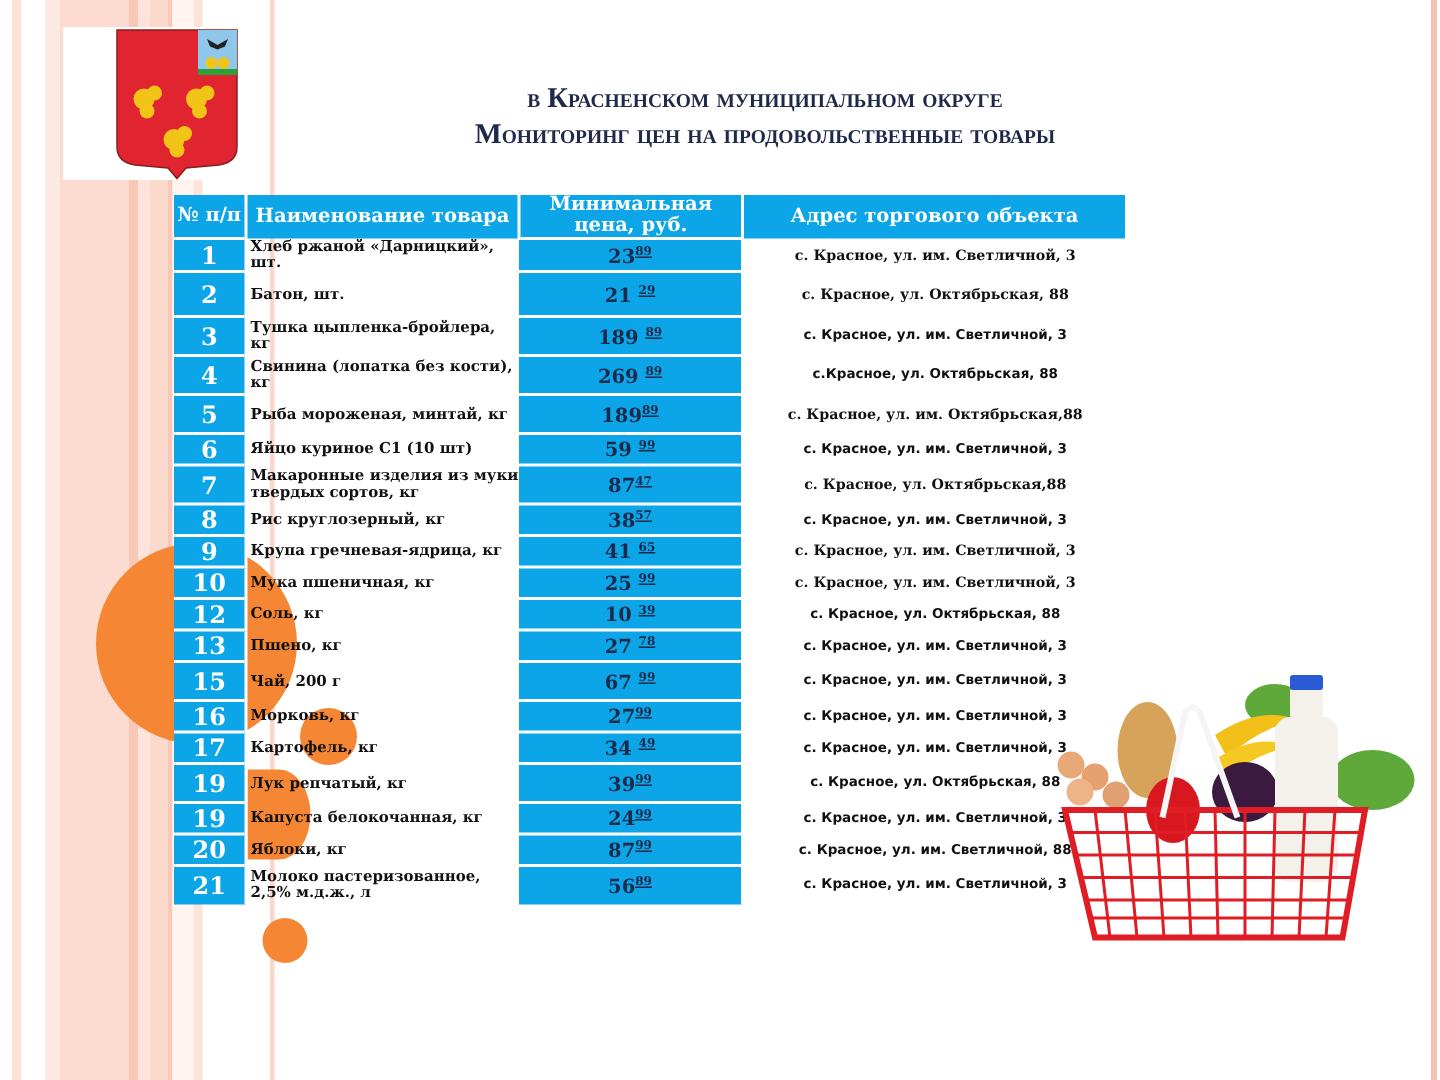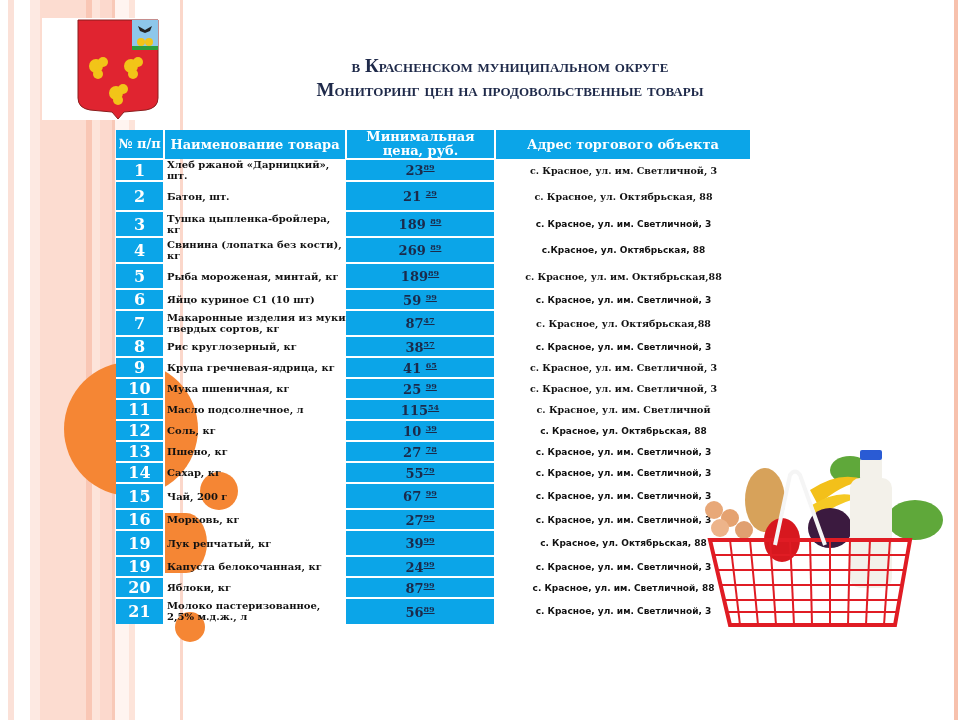--- a/index.html
+++ b/index.html
@@ -162,53 +162,47 @@
         <td class="price-cell"><span>41 </span><sup>65</sup></td>
         <td class="addr-cell serif">с. Красное, ул. им. Светличной, 3</td>
       </tr>
       <tr style="height: 20px;">
         <td class="num-cell">10</td>
         <td class="name-cell">Мука пшеничная, кг</td>
         <td class="price-cell"><span>25 </span><sup>99</sup></td>
         <td class="addr-cell serif">с. Красное, ул. им. Светличной, 3</td>
       </tr>
       <tr style="height: 20px;">
-        <td class="num-cell">11</td>
-        <td class="name-cell">Масло подсолнечное, л</td>
-        <td class="price-cell"><span>115</span><sup>54</sup></td>
-        <td class="addr-cell serif">с. Красное, ул. им. Светличной</td>
-      </tr>
-      <tr style="height: 20px;">
         <td class="num-cell">12</td>
         <td class="name-cell">Соль, кг</td>
         <td class="price-cell"><span>10 </span><sup>39</sup></td>
         <td class="addr-cell">с. Красное, ул. Октябрьская, 88</td>
       </tr>
       <tr style="height: 20px;">
         <td class="num-cell">13</td>
         <td class="name-cell">Пшено, кг</td>
         <td class="price-cell"><span>27 </span><sup>78</sup></td>
         <td class="addr-cell">с. Красное, ул. им. Светличной, 3</td>
       </tr>
-      <tr style="height: 20px;">
-        <td class="num-cell">14</td>
-        <td class="name-cell">Сахар, кг</td>
-        <td class="price-cell"><span>55</span><sup>79</sup></td>
-        <td class="addr-cell">с. Красное, ул. им. Светличной, 3</td>
-      </tr>
       <tr style="height: 26px;">
         <td class="num-cell">15</td>
         <td class="name-cell">Чай, 200 г</td>
         <td class="price-cell"><span>67 </span><sup>99</sup></td>
         <td class="addr-cell">с. Красное, ул.  им. Светличной, 3</td>
       </tr>
       <tr style="height: 20px;">
         <td class="num-cell">16</td>
         <td class="name-cell">Морковь, кг</td>
         <td class="price-cell"><span>27</span><sup>99</sup></td>
+        <td class="addr-cell">с. Красное, ул. им. Светличной, 3</td>
+      </tr>
+      <tr style="height: 20px;">
+        <td class="num-cell">17</td>
+        <td class="name-cell">Картофель, кг</td>
+        <td class="price-cell"><span>34 </span><sup>49</sup></td>
         <td class="addr-cell">с. Красное, ул. им. Светличной, 3</td>
       </tr>
       <tr style="height: 26px;">
         <td class="num-cell">19</td>
         <td class="name-cell">Лук репчатый, кг</td>
         <td class="price-cell"><span>39</span><sup>99</sup></td>
         <td class="addr-cell">с. Красное, ул. Октябрьская, 88</td>
       </tr>
       <tr style="height: 20px;">
         <td class="num-cell">19</td>

